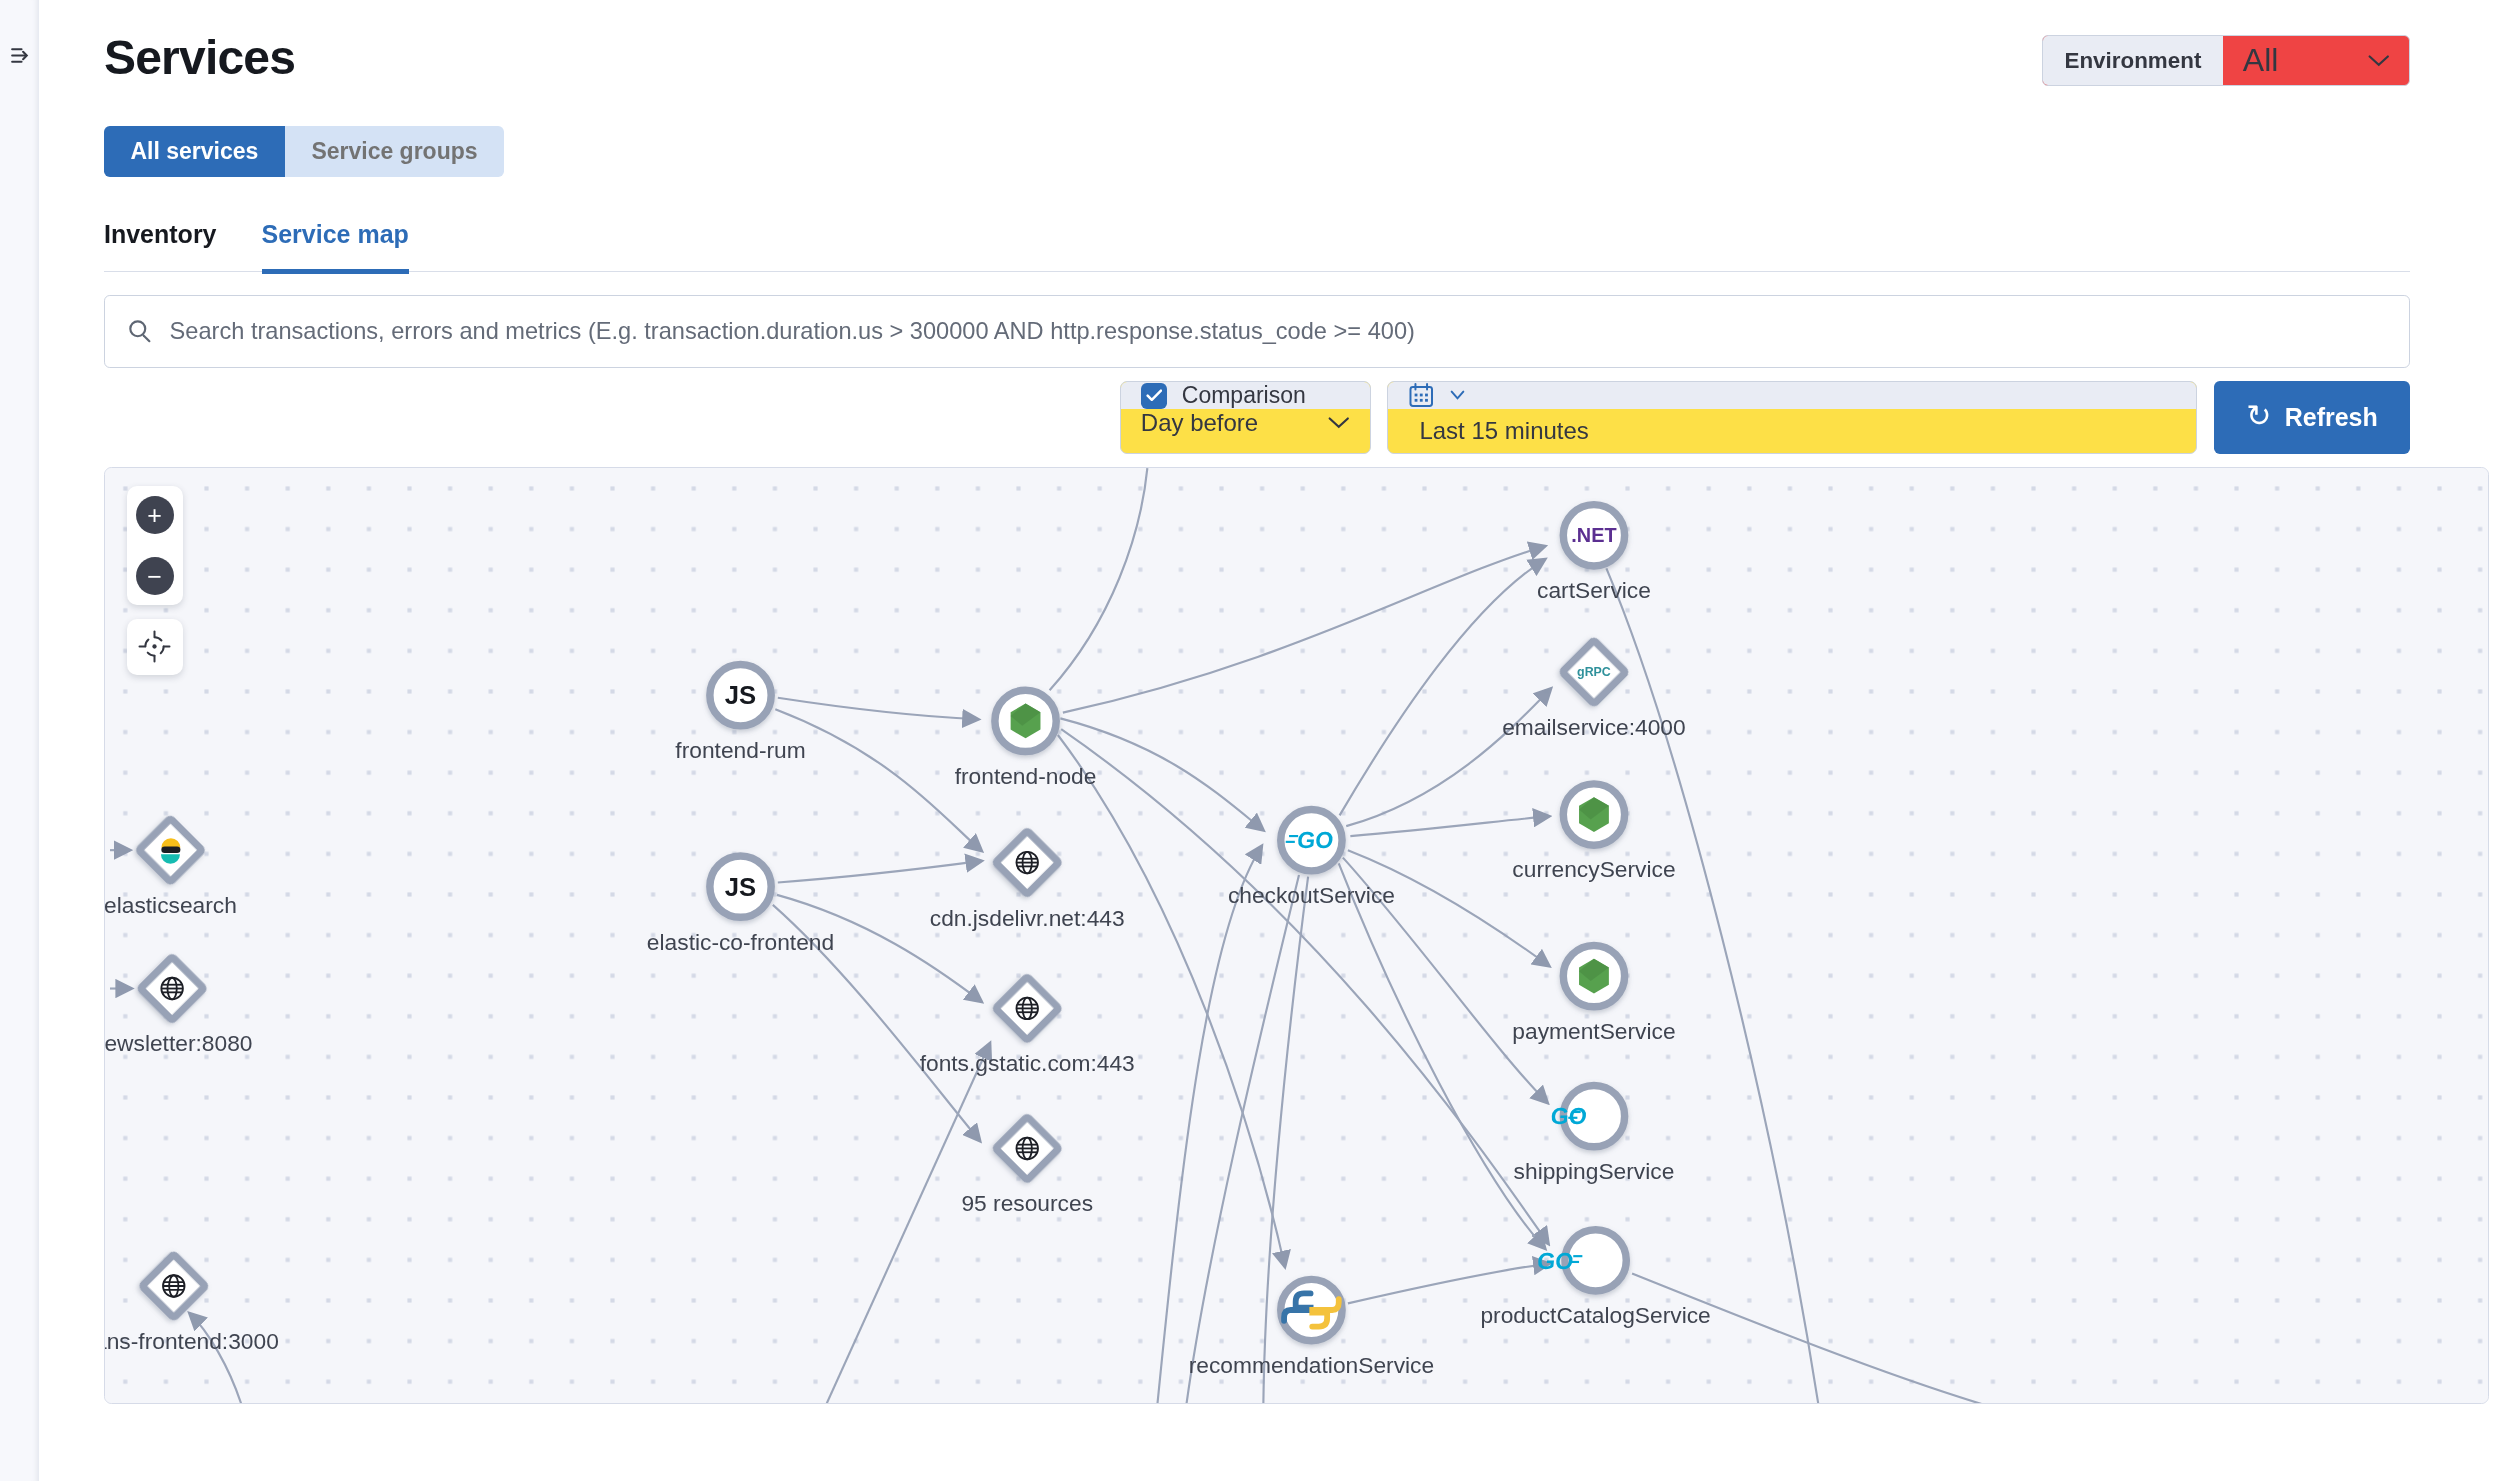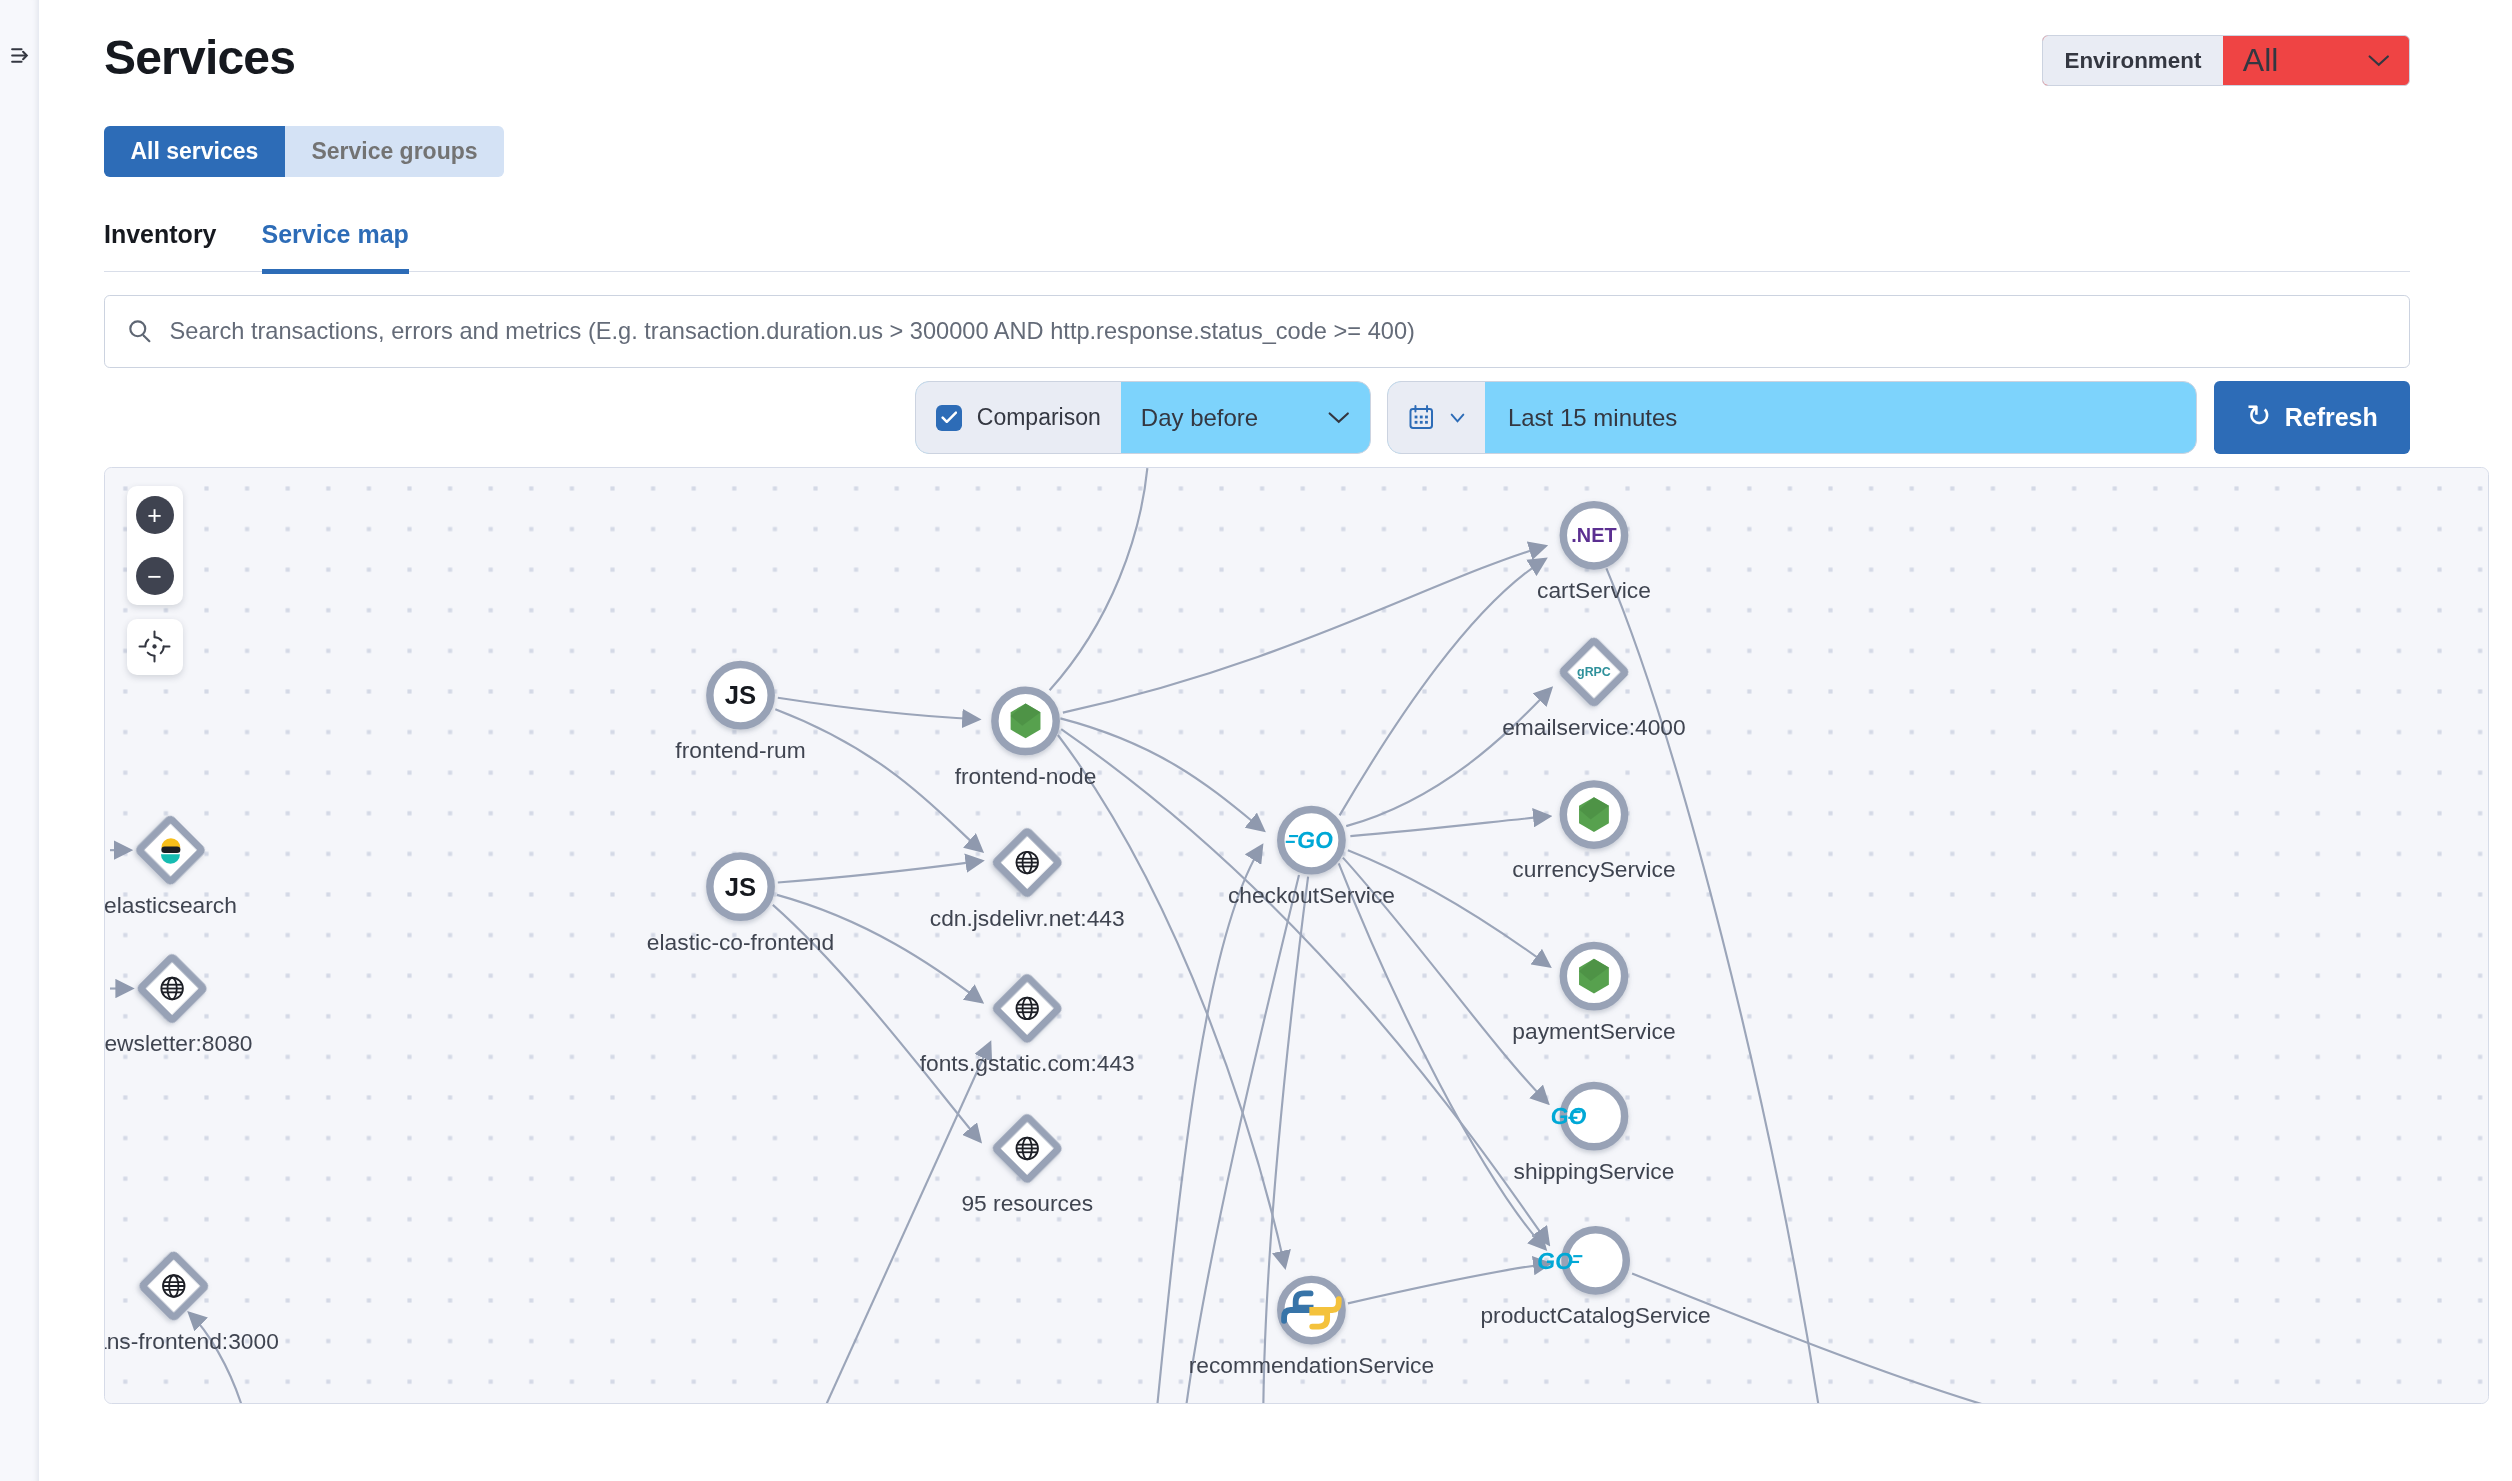--- a/index.html
+++ b/index.html
@@ -37,32 +37,32 @@
   .tab.active { color:#2d6cb7; border-bottom:5px solid #2d6cb7; margin-bottom:-3.3px; }
   .tab.idle { color:#16191f; }
 
   .searchbar { margin-top:23px; height:73px; border:1.2px solid #ccd3e0; border-radius:5.8px;
                background:#fff; display:flex; align-items:center; padding:0 21.5px; gap:16.6px; }
   .searchbar input { border:none; outline:none; flex:1; font-size:23.6px; color:#343741;
                      font-family:"Liberation Sans", sans-serif; background:transparent; }
   .searchbar input::placeholder { color:#646b78; opacity:1; }
 
   .controls { margin-top:13.3px; display:flex; justify-content:flex-end; gap:16.6px; height:73px; }
-  .group { display:flex; align-items:stretch; border:1.2px solid #ccd3e0; border-radius:14px;
-           overflow:hidden; background:#7dd3fc; }
+  .group { display:flex; align-items:stretch; border:1.2px solid #ccd3e0; border-radius:7px;
+           overflow:hidden; background:#fde047;flex-direction:column; }
   .group .gray { background:#e9ecf4; display:flex; align-items:center; gap:15px; padding:0 20px; }
   .cmp-label { font-size:23px; color:#343741; }
   .checkbox { width:26px; height:26px; border-radius:5.8px; background:#2d6cb7;
               display:flex; align-items:center; justify-content:center; cursor:pointer; }
   .cmp-value { display:flex; align-items:center; justify-content:space-between; width:249px;
                padding:0 20px; font-size:24px; color:#343741; cursor:pointer; }
   .date-group { width:810px; }
   .date-ico-seg { display:flex; align-items:center; gap:8.3px; padding:0 16.6px; cursor:pointer; }
   .date-value { display:flex; align-items:center; padding:0 23px; font-size:24px;
-                color:#343741; flex:1; cursor:pointer; }
+                color:#343741; flex:1; cursor:pointer;margin-left:8px; }
   .refresh { width:196px; height:73px; background:#2d6cb7; border:none; border-radius:5.8px;
              color:#fff; display:flex; align-items:center; justify-content:center; gap:13.3px;
              font-size:25px; font-weight:600; cursor:pointer;
              font-family:"Liberation Sans", sans-serif; }
   .refresh .ri { font-size:30px; font-weight:400; margin-top:-3.3px; }
 
   .map-panel { position:relative; margin-top:13.3px; width:2385px; height:937px;
                border:1.2px solid #d6dbe8; border-radius:7.5px; background:#f5f6fa;
                overflow:hidden; }
   .map-panel svg.map { position:absolute; left:0; top:0; }

